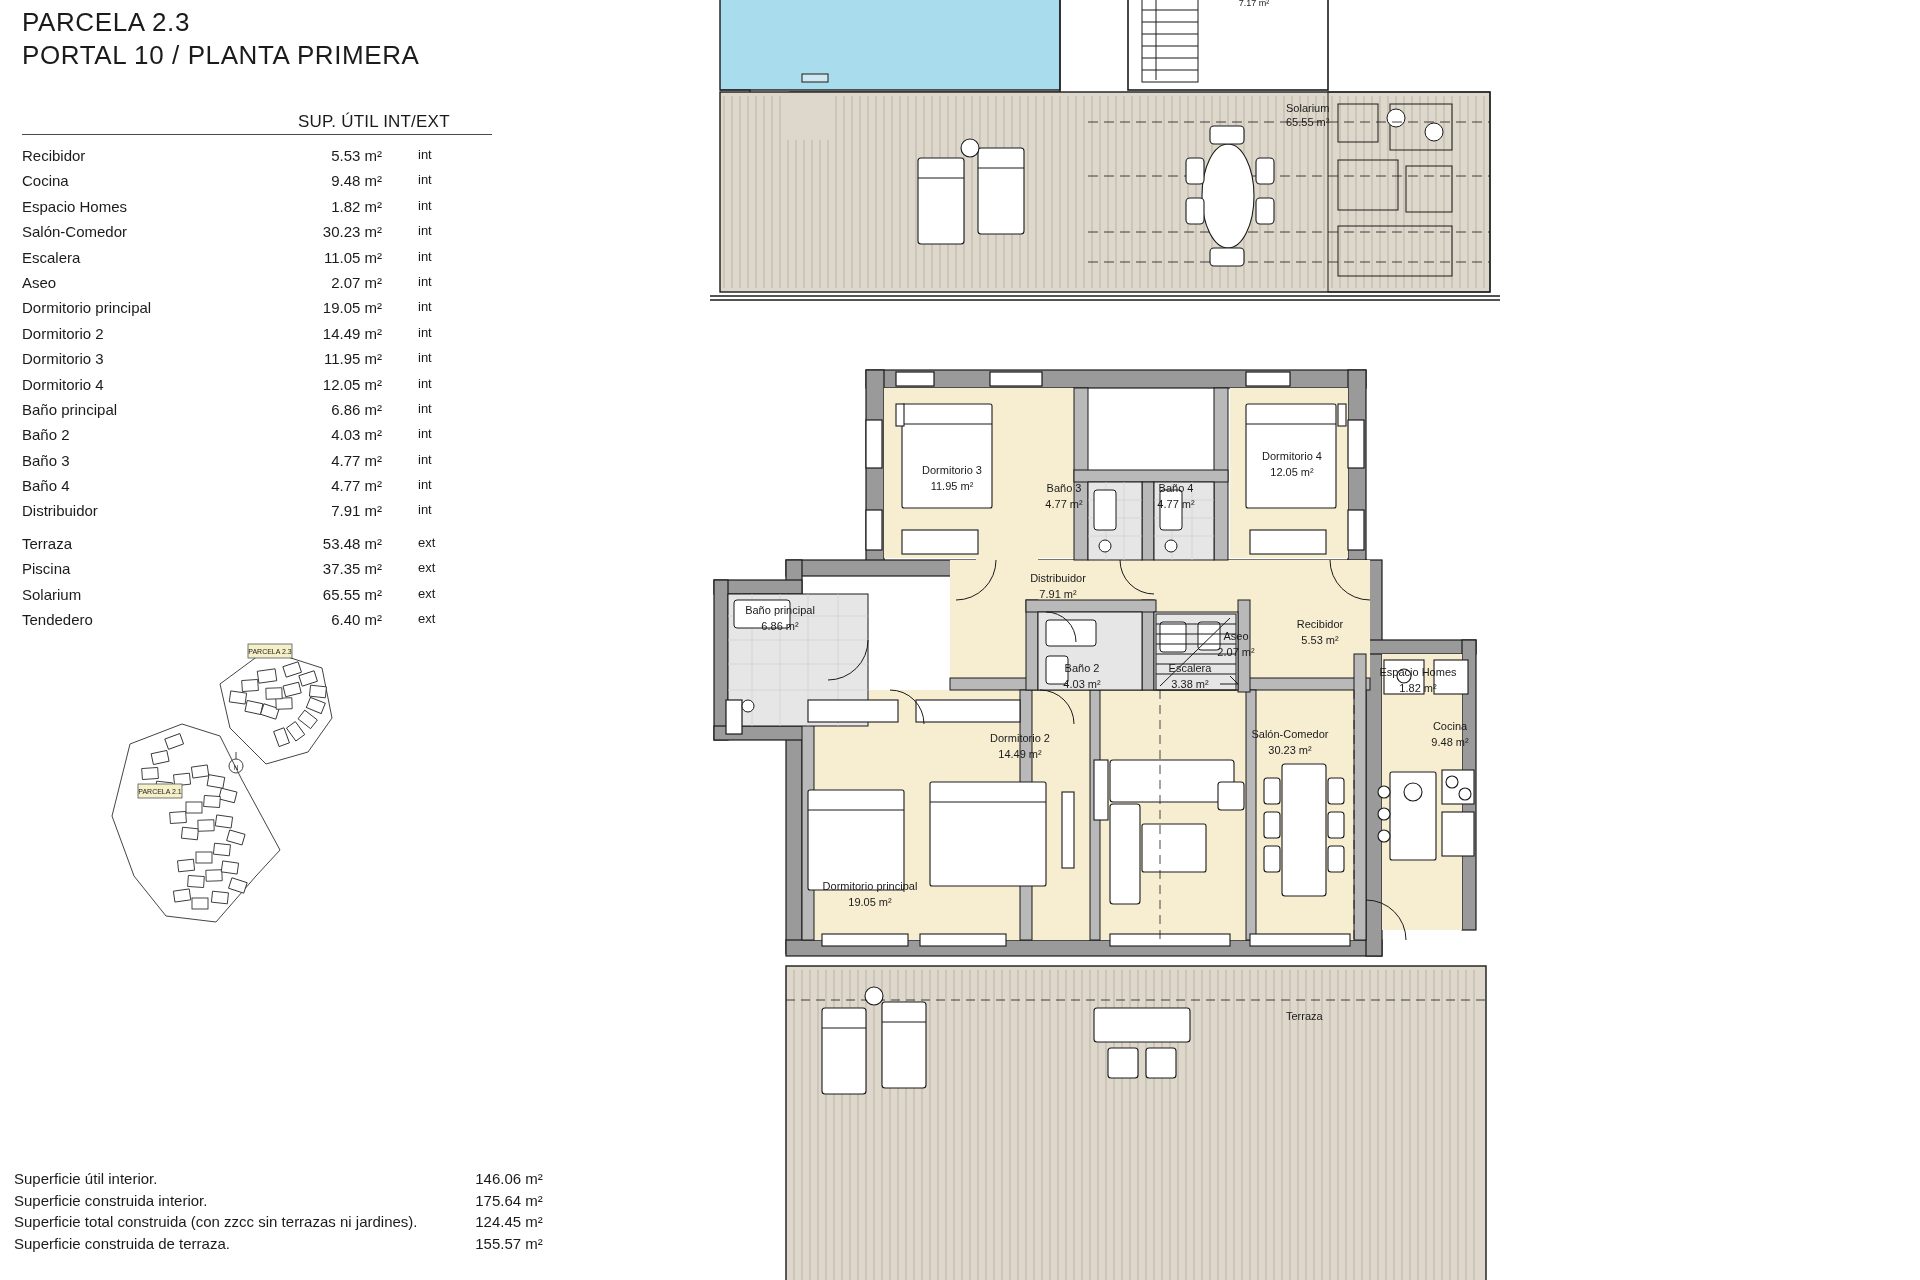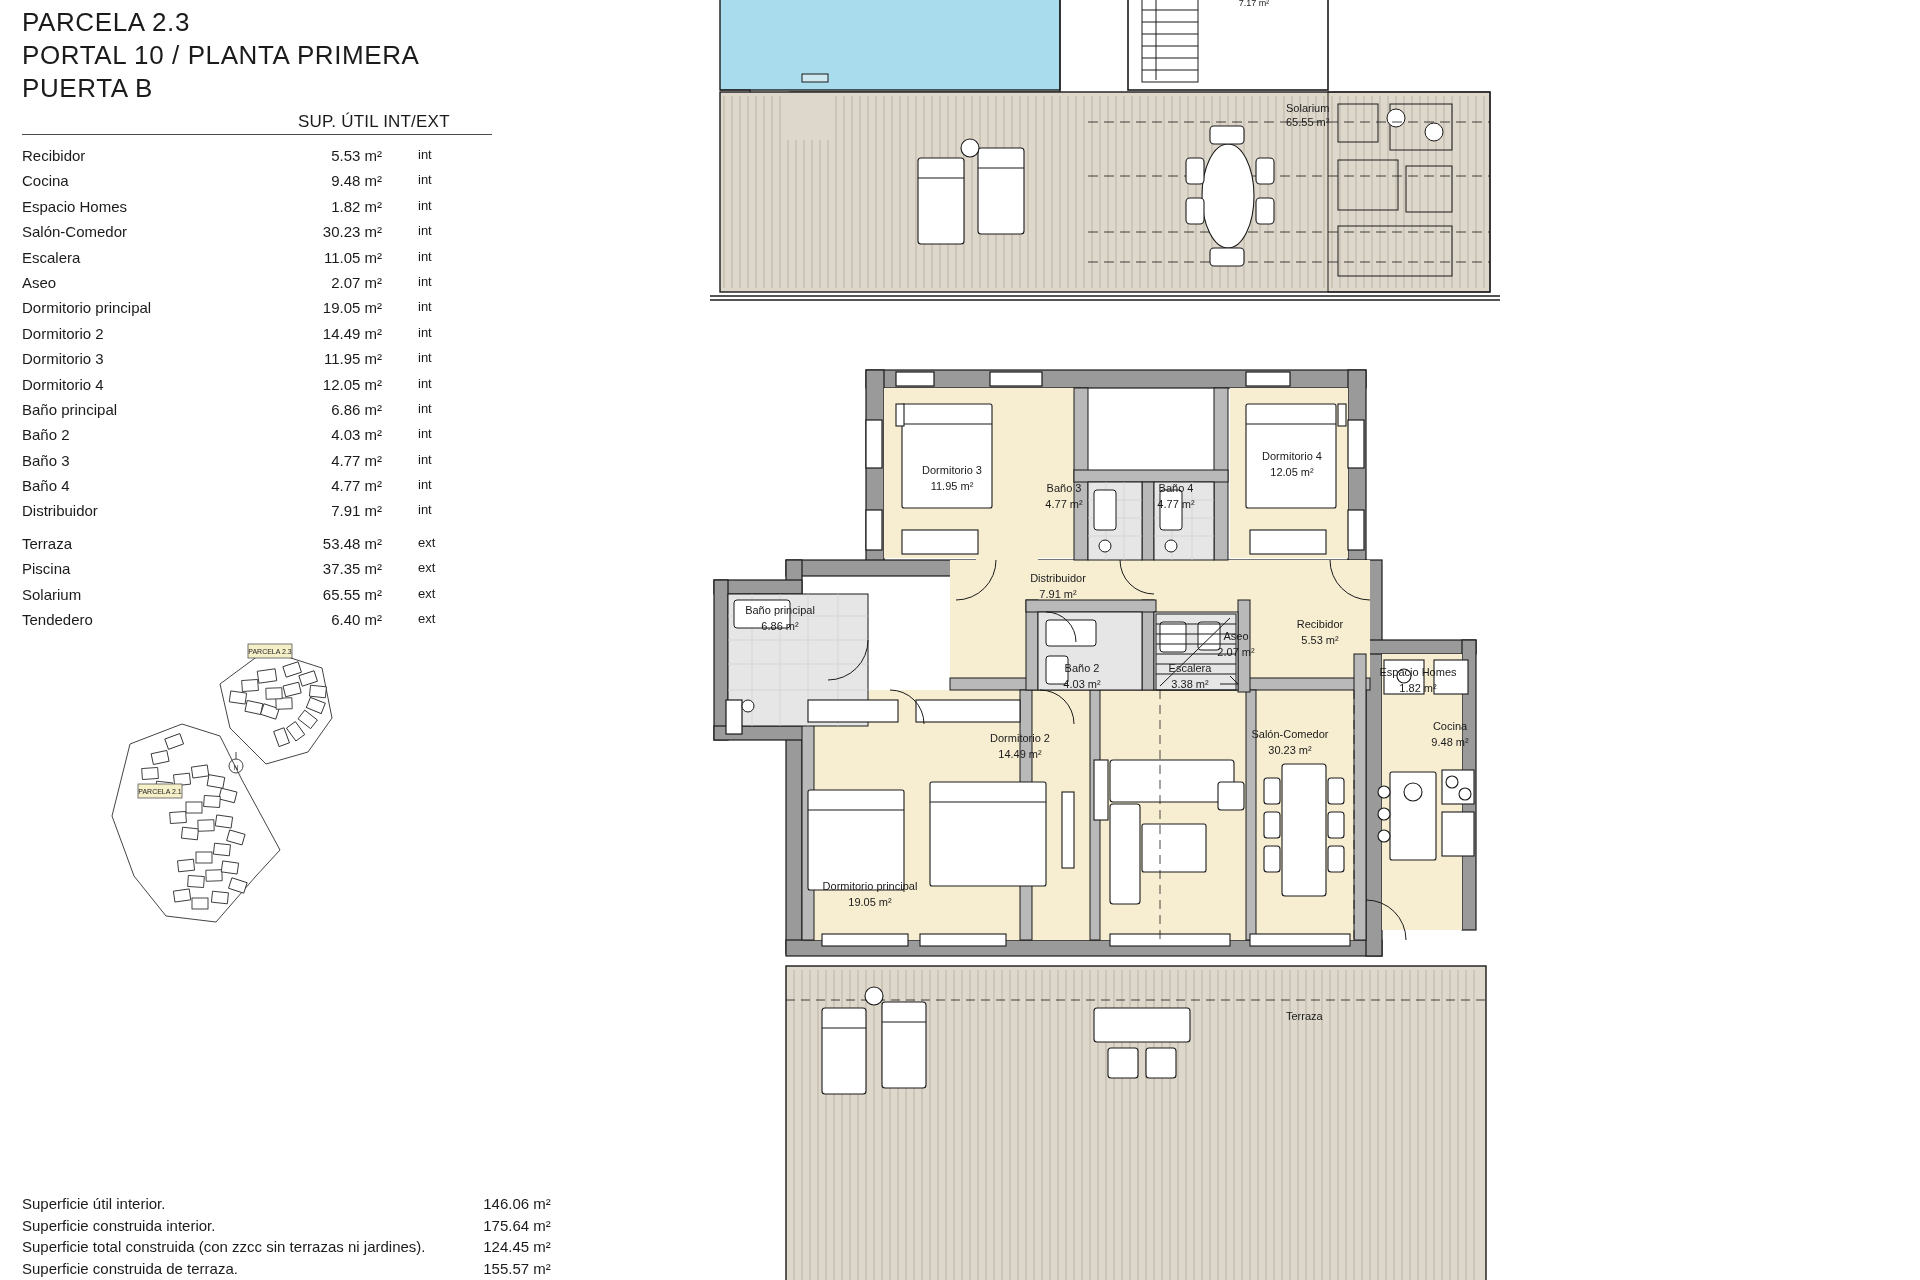--- a/index.html
+++ b/index.html
@@ -30,21 +30,21 @@
   .tname { position:absolute; left:0; top:2px; font-size:15px; color:#1b1b1b; }
   .tarea { position:absolute; left:240px; width:120px; text-align:right; top:2px; font-size:15px; color:#1b1b1b; }
   .ttype { position:absolute; left:396px; top:2px; font-size:13px; color:#1b1b1b; }
   .trow.gap { margin-top:7px; }
 
   
   .siteplan { position:absolute; left:70px; top:640px; width:320px; height:310px; }
   .siteplan svg { display:block; }
 
   
-  .summary { position:absolute; left:14px; top:1195px; width:660px;margin-left:8px; }
+  .summary { position:absolute; left:14px; top:1170px; width:660px; }
   .srow { position:relative; height:21.5px; font-size:15px; color:#1b1b1b; }
   .slabel { position:absolute; left:0; top:0; }
   .svalue { position:absolute; left:420px; width:150px; text-align:center; top:0; }
 
   
   .plan { position:absolute; left:690px; top:0; width:1230px; height:1280px; }
   .plan svg { display:block; }
 
   
   .lbl { font-family:"Liberation Sans", sans-serif; }
@@ -52,21 +52,20 @@
 </head>
 <body>
 
 <div class="page">
 
   <div class="left">
 
     <div class="title-block">
       <div class="title-line">PARCELA 2.3</div>
       <div class="title-line">PORTAL 10 / PLANTA PRIMERA</div>
-      <div class="title-line">PUERTA B</div>
     </div>
 
     <div class="sup-header">SUP.  ÚTIL  INT/EXT</div>
     <div class="rule"></div>
 
     <div class="table">
       <div class="trow">
         <span class="tname">Recibidor</span>
         <span class="tarea">5.53 m²</span>
         <span class="ttype">int</span>

